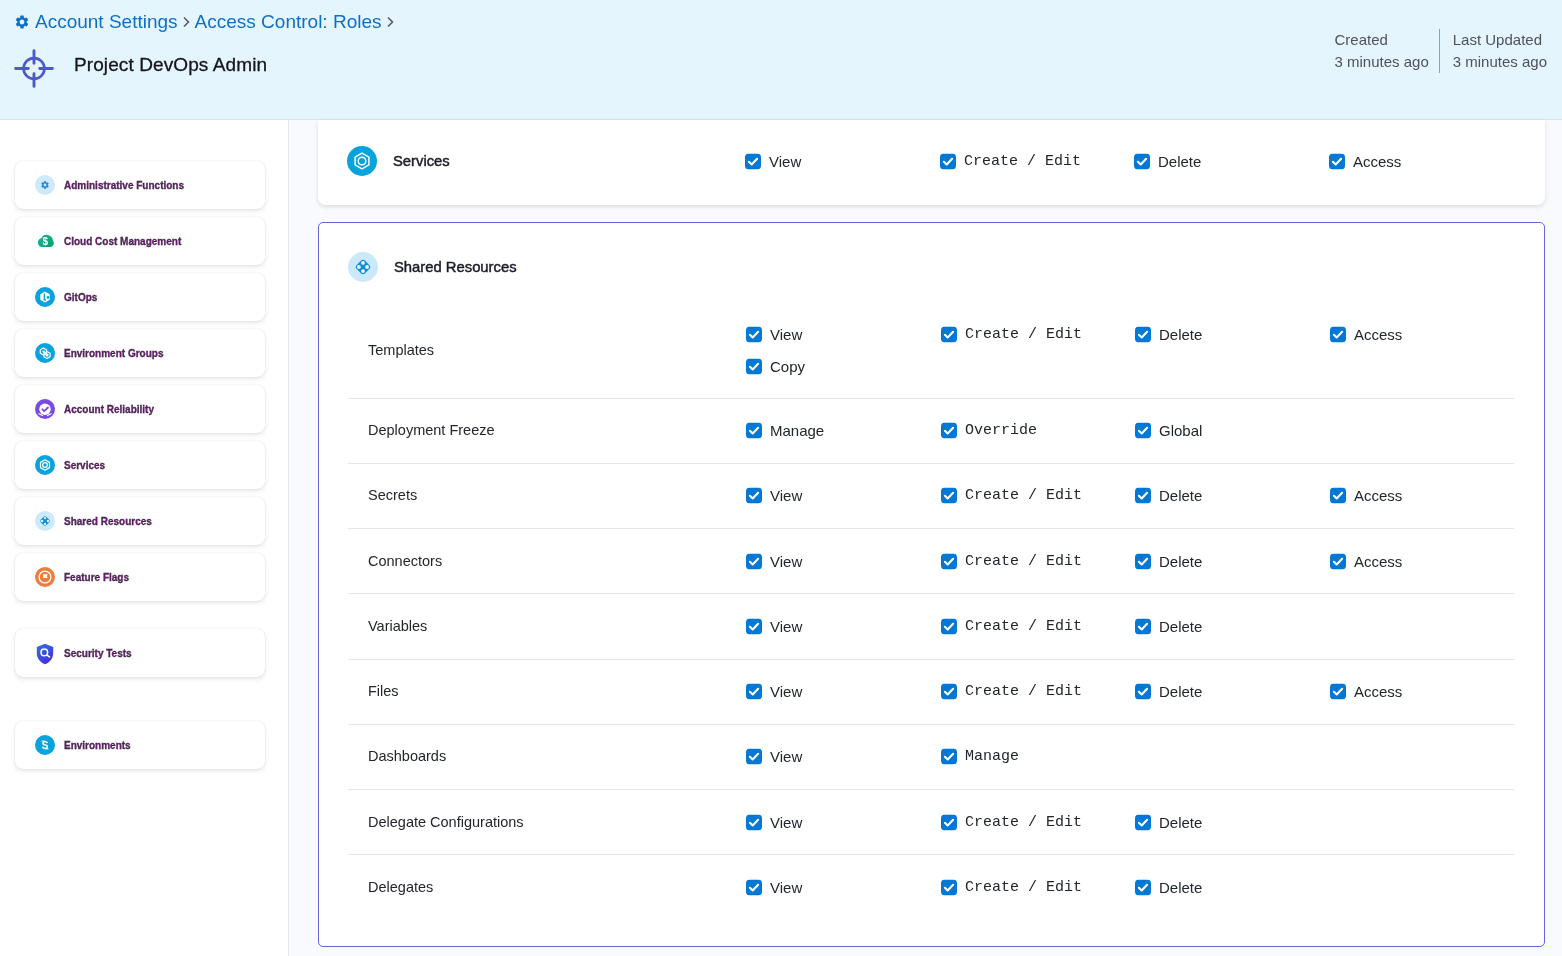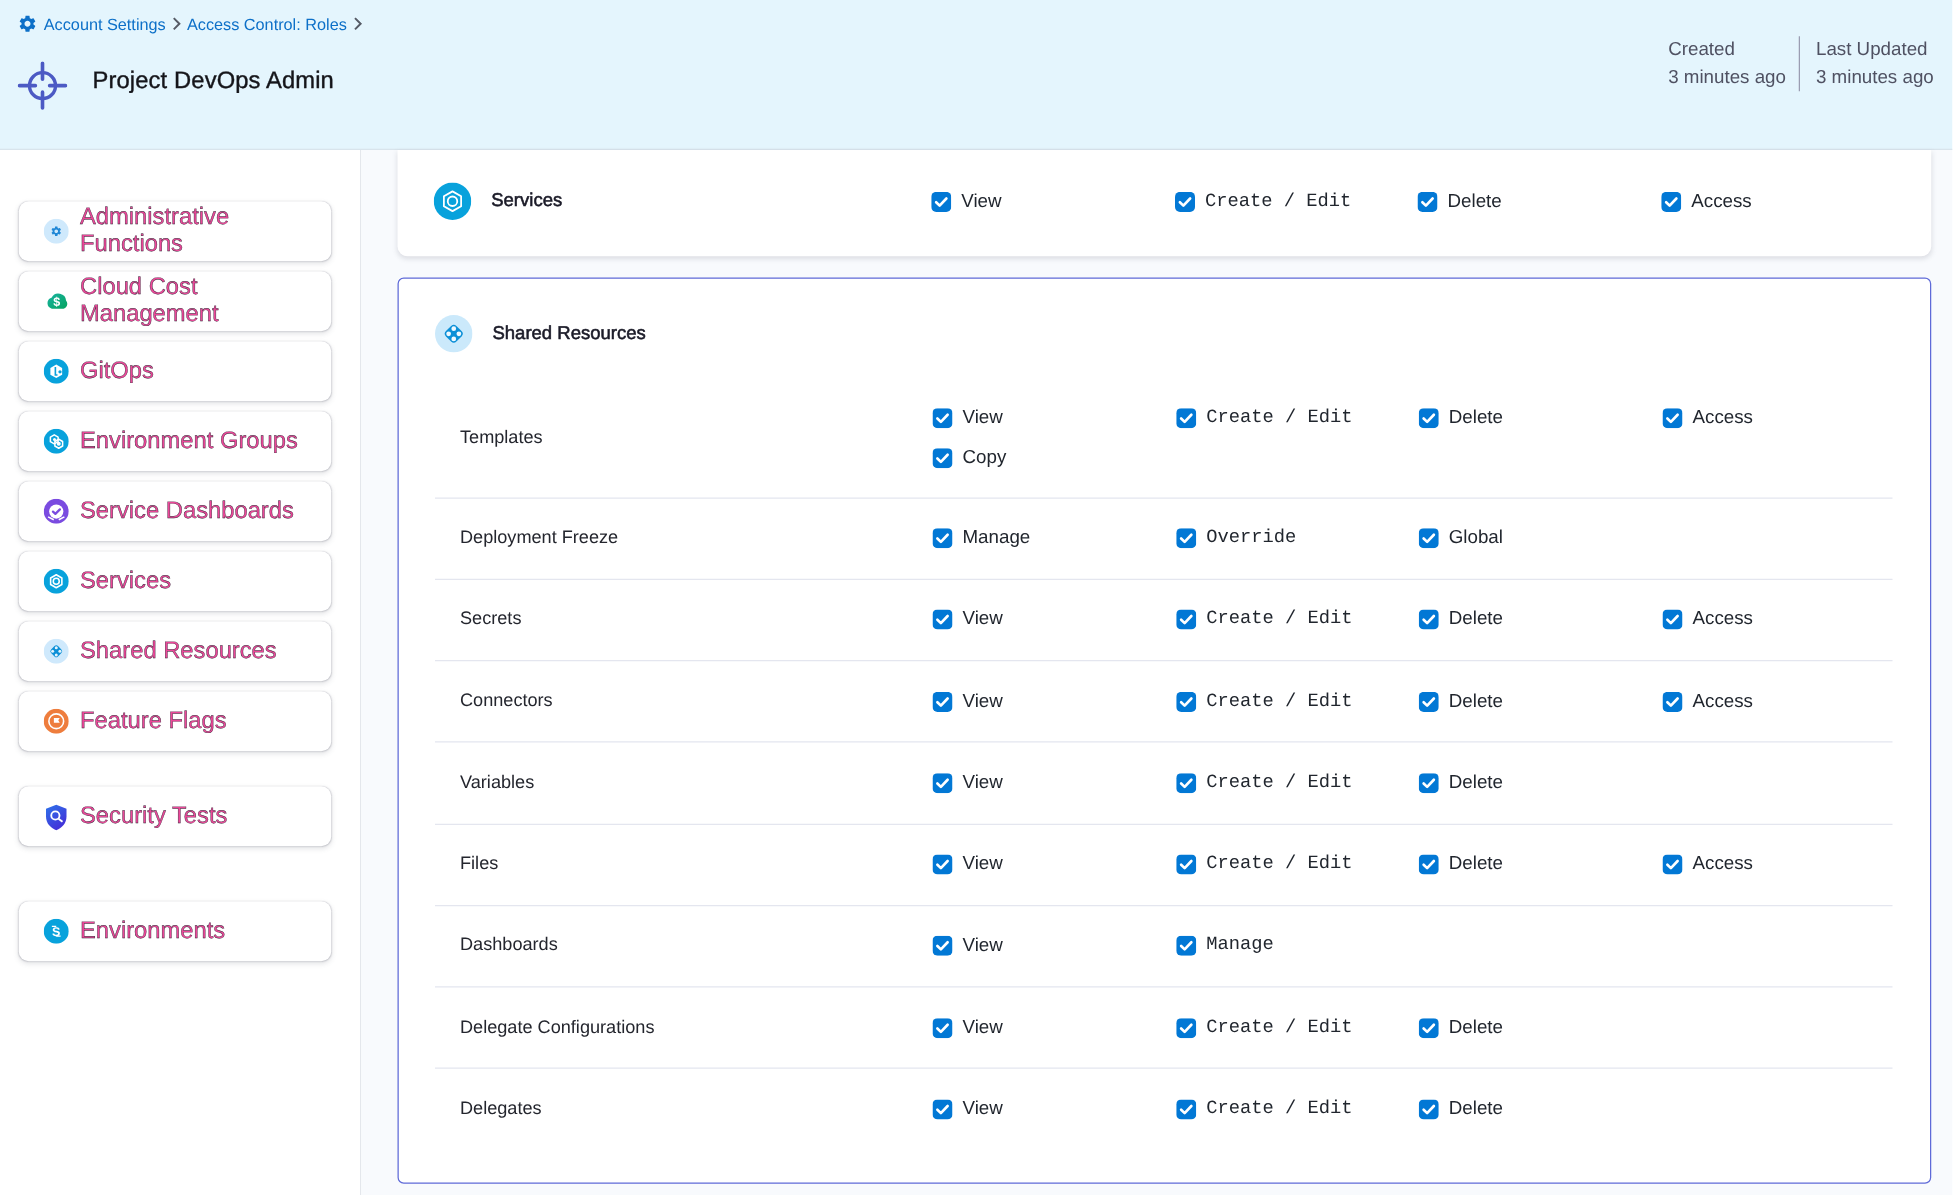--- a/index.html
+++ b/index.html
@@ -2,36 +2,36 @@
 <html><head>
 <meta charset="utf-8">
 <style>
   * { margin:0; padding:0; box-sizing:border-box; }
   html,body { width:1562px; height:956px; overflow:hidden; }
   body { font-family:"Liberation Sans", sans-serif; background:#fff; position:relative; }
 
   
   .header { position:absolute; left:0; top:0; width:1562px; height:120px;
             background:#e4f5fd; border-bottom:1px solid #d8e4ec; }
-  .crumbs { position:absolute; left:14px; top:11px; display:flex; align-items:center; font-size:13px; }
+  .crumbs { position:absolute; left:14px; top:11px; display:flex; align-items:center; font-size:19px; }
   .crumbs a { color:#0d70c8; text-decoration:none; font-weight:500; }
   .crumbs .sep { margin:0 4.5px; display:flex; align-items:center; }
   .titleicon { position:absolute; left:14px; top:49px; }
   .ptitle { position:absolute; left:74px; top:52px; font-size:19px; line-height:26px; color:#15151a; font-weight:400; -webkit-text-stroke:0.3px #15151a; letter-spacing:0.1px; }
   .meta { position:absolute; top:29px; right:15px; display:flex; color:#4f5162; font-size:15px; line-height:22px; }
   .meta .col1 { text-align:left; padding-right:10px; }
   .meta .col2 { border-left:1px solid #9a9db2; padding-left:13px; }
 
   
   .sidebar { position:absolute; left:0; top:120px; width:289px; bottom:0; background:#fff; border-right:1px solid #e4e7ec; }
   .scard { position:absolute; left:15px; width:250px; height:48px; background:#fff; border-radius:8px;
            box-shadow:0 0 1px rgba(40,41,61,.18), 0 2px 4px rgba(96,97,112,.16);
            display:flex; align-items:center; padding-left:20px; }
   .scard .ic { width:20px; height:20px; flex:0 0 20px; display:flex; }
-  .scard .lb { margin-left:9px; font-size:19px; color:#ec4899; font-weight:400; -webkit-text-stroke:0.3px #1d1d28; }
+  .scard .lb { margin-left:9px; font-size:10px; color:#701a75; font-weight:700; -webkit-text-stroke:0.3px #1d1d28; }
 
   
   .main { position:absolute; left:289px; top:120px; right:0; bottom:0; background:#f8fafd; }
   .card1 { position:absolute; left:29px; top:0; width:1227px; height:85px; background:#fff;
            border-radius:0 0 8px 8px; box-shadow:0 2px 4px rgba(96,97,112,.18); }
   .card2 { position:absolute; left:29px; top:102px; width:1227px; height:725px; background:#fff;
            border:1px solid #5f6ad8; border-radius:5px; }
   .bigic { position:absolute; left:29px; width:30px; height:30px; }
   .cardtitle { position:absolute; left:75px; font-size:14.8px; font-weight:400; -webkit-text-stroke:0.45px #1b1b28; color:#1b1b28; transform:translateY(-50%); }
   .rowlabel { position:absolute; left:49px; font-size:14.5px; color:#24262e; transform:translateY(-50%); }
@@ -131,21 +131,21 @@
     </div>
     <div class="scard" style="top:265px">
       <span class="ic">
         <svg width="20" height="20" viewBox="0 0 20 20">
           <circle cx="10" cy="10" r="10" fill="#7a4be0"></circle>
           <circle cx="10" cy="10.2" r="5.7" fill="#fff"></circle>
           <path d="M7.4 10.3 L9.3 12.1 L12.9 8.5" fill="none" stroke="#7a4be0" stroke-width="1.8" stroke-linecap="round" stroke-linejoin="round"></path>
           <path d="M3.5 14.5 L8 16.8 M16.5 14.5 L12 16.8" stroke="#fff" stroke-width="1.2"></path>
         </svg>
       </span>
-      <span class="lb">Service Dashboards</span>
+      <span class="lb">Account Reliability</span>
     </div>
     <div class="scard" style="top:321px">
       <span class="ic">
         <svg width="20" height="20" viewBox="0 0 20 20">
           <circle cx="10" cy="10" r="10" fill="#08a2dc"></circle>
           <path d="M10 4.8 L14.5 7.4 V12.6 L10 15.2 L5.5 12.6 V7.4 Z" fill="none" stroke="#fff" stroke-width="1.25" stroke-linejoin="round"></path>
           <circle cx="10" cy="10" r="2.4" fill="none" stroke="#fff" stroke-width="1.25"></circle>
         </svg>
       </span>
       <span class="lb">Services</span>

